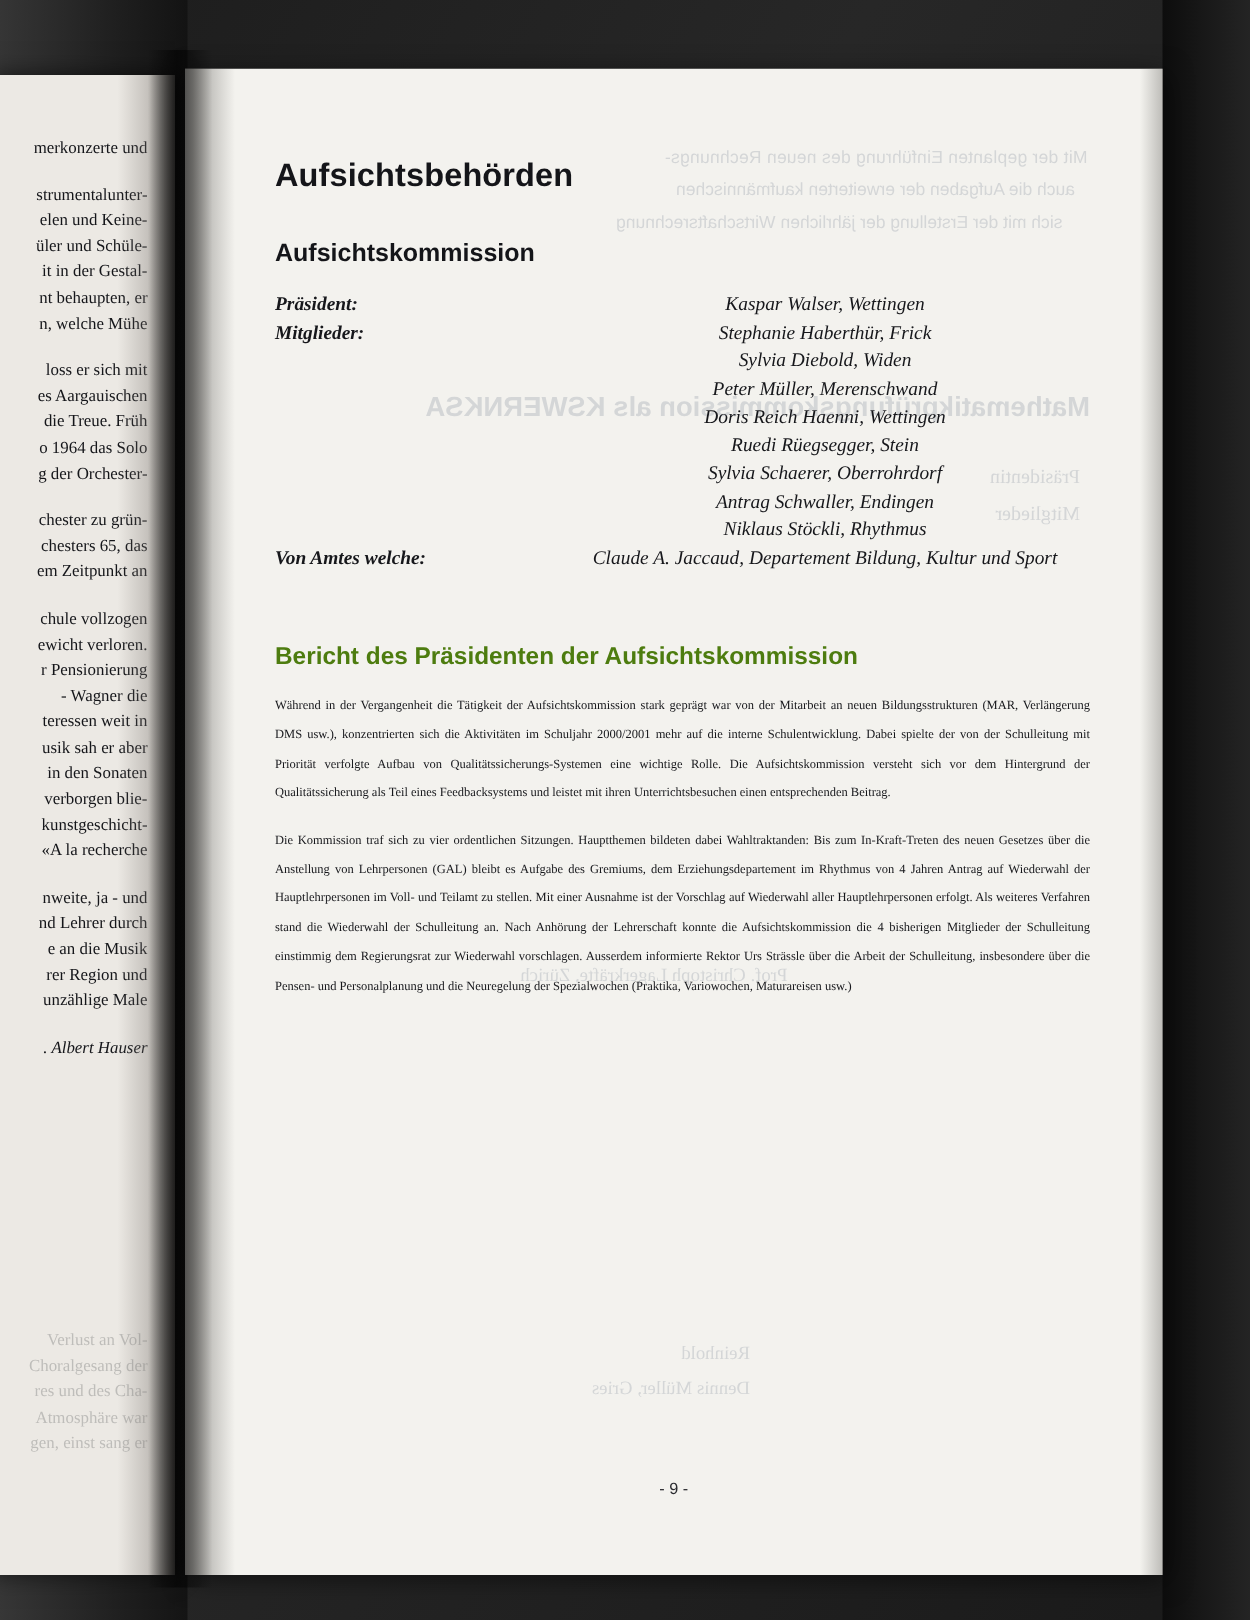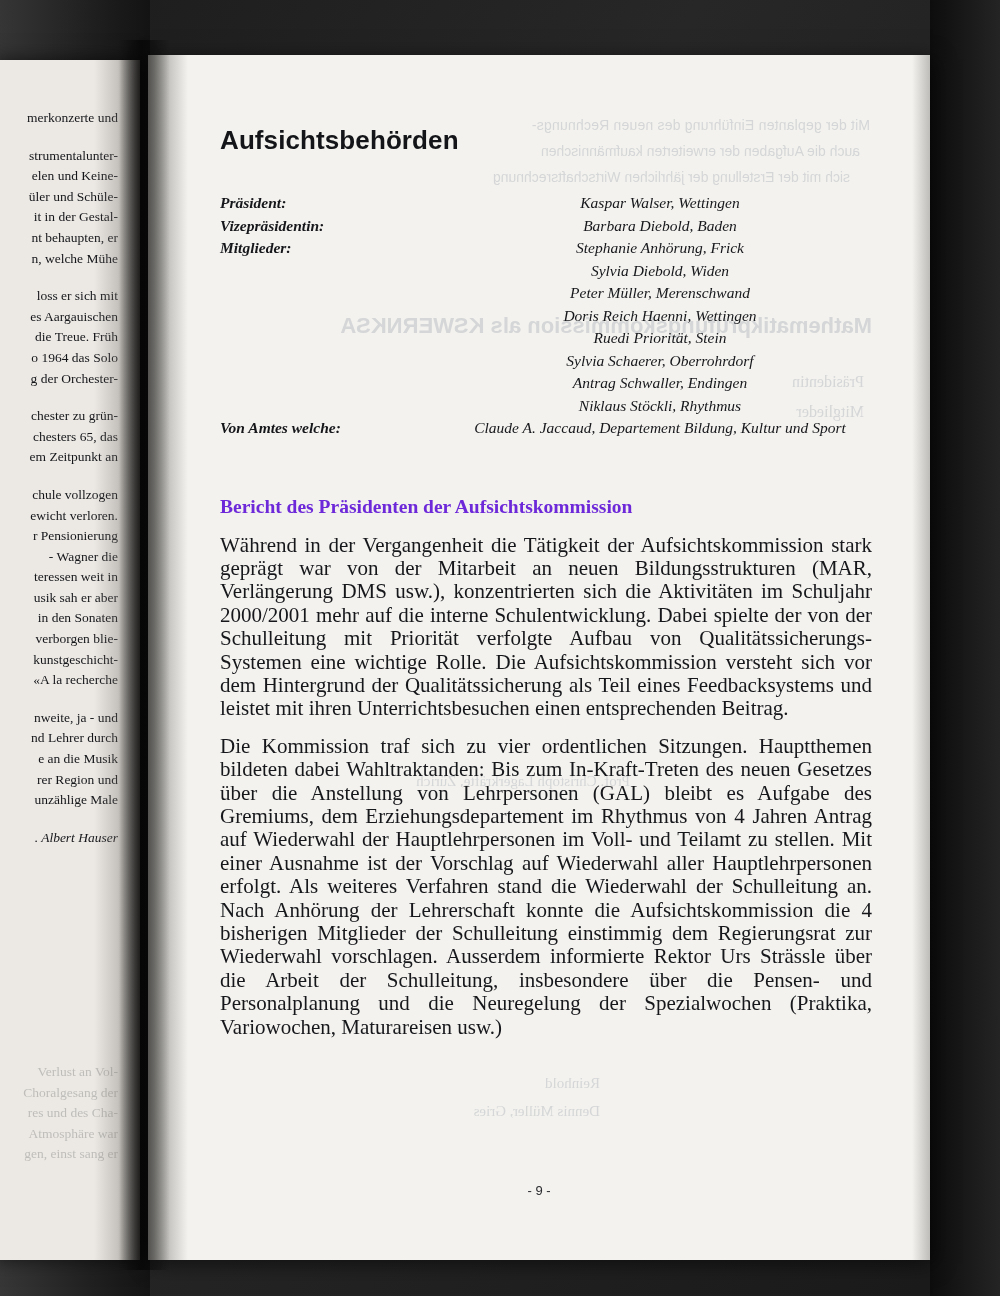--- a/index.html
+++ b/index.html
@@ -146,25 +146,25 @@
     color: #141519;
   }
   h2.section-title {
     font-family: "Liberation Sans", sans-serif;
     font-size: 20px;
     font-weight: bold;
     margin: 0 0 18px 0;
     color: #141519;
   }
   h2.report-title {
-    font-family: Liberation Serif, serif;
+    font-family: Liberation Sans, sans-serif;
     font-size: 19.5px;
     font-weight: bold;
     margin: 0 0 16px 0;
-    color: #6d28d9;
+    color: #4d7c0f;
   }
 
   table.roster {
     border-collapse: collapse;
     width: 100%;
     font-size: 15.5px;
     line-height: 22.5px;
   }
   table.roster td {
     vertical-align: top;
@@ -179,21 +179,21 @@
   table.roster td.names {
     padding-left: 0;
   }
   .name-line { display: block; text-align: center; }
 
   .report {
     margin-top: 56px;
   }
   .report p {
     margin: 0 0 14px 0;
-    font-size: 21px;
+    font-size: 10px;
     line-height: 23.4px;
     text-align: justify;
     hyphens: auto;
   }
 
   .folio {
     position: absolute;
     left: 0;
     right: 0;
     top: 1128px;
@@ -268,43 +268,38 @@
       <div class="bl serif" style="left:66px; top:348px; font-size:16px;">Mitglieder</div>
       <div class="bl serif" style="left:300px; top:718px; font-size:15px;">Prof. Christoph Lagerkräfte, Zürich</div>
       <div class="bl serif" style="left:330px; top:1020px; font-size:15px;">Reinhold</div>
       <div class="bl serif" style="left:330px; top:1048px; font-size:15px;">Dennis Müller, Gries</div>
     </div>
 
     <div class="content">
 
       <h1 class="doc-title">Aufsichtsbehörden</h1>
 
+      <h2 class="section-title">Aufsichtskommission</h2>
 
       <table class="roster">
         <tbody>
           <tr>
             <td class="role">Präsident:</td>
             <td class="names">
               <span class="name-line">Kaspar Walser, Wettingen</span>
             </td>
           </tr>
           <tr>
-            <td class="role">Vizepräsidentin:</td>
-            <td class="names">
-              <span class="name-line">Barbara Diebold, Baden</span>
-            </td>
-          </tr>
-          <tr>
             <td class="role">Mitglieder:</td>
             <td class="names">
-              <span class="name-line">Stephanie Anhörung, Frick</span>
+              <span class="name-line">Stephanie Haberthür, Frick</span>
               <span class="name-line">Sylvia Diebold, Widen</span>
               <span class="name-line">Peter Müller, Merenschwand</span>
               <span class="name-line">Doris Reich Haenni, Wettingen</span>
-              <span class="name-line">Ruedi Priorität, Stein</span>
+              <span class="name-line">Ruedi Rüegsegger, Stein</span>
               <span class="name-line">Sylvia Schaerer, Oberrohrdorf</span>
               <span class="name-line">Antrag Schwaller, Endingen</span>
               <span class="name-line">Niklaus Stöckli, Rhythmus</span>
             </td>
           </tr>
           <tr>
             <td class="role">Von Amtes welche:</td>
             <td class="names">
               <span class="name-line">Claude A. Jaccaud, Departement Bildung, Kultur und Sport</span>
             </td>

